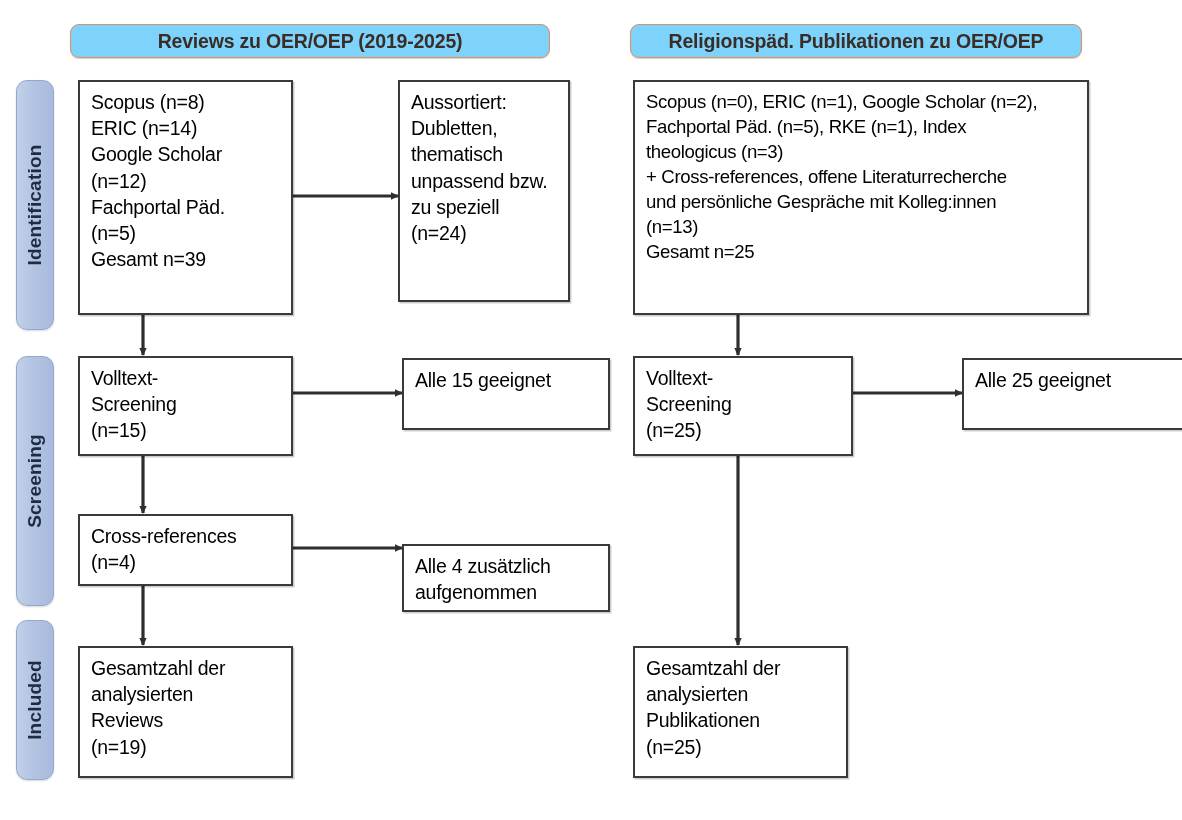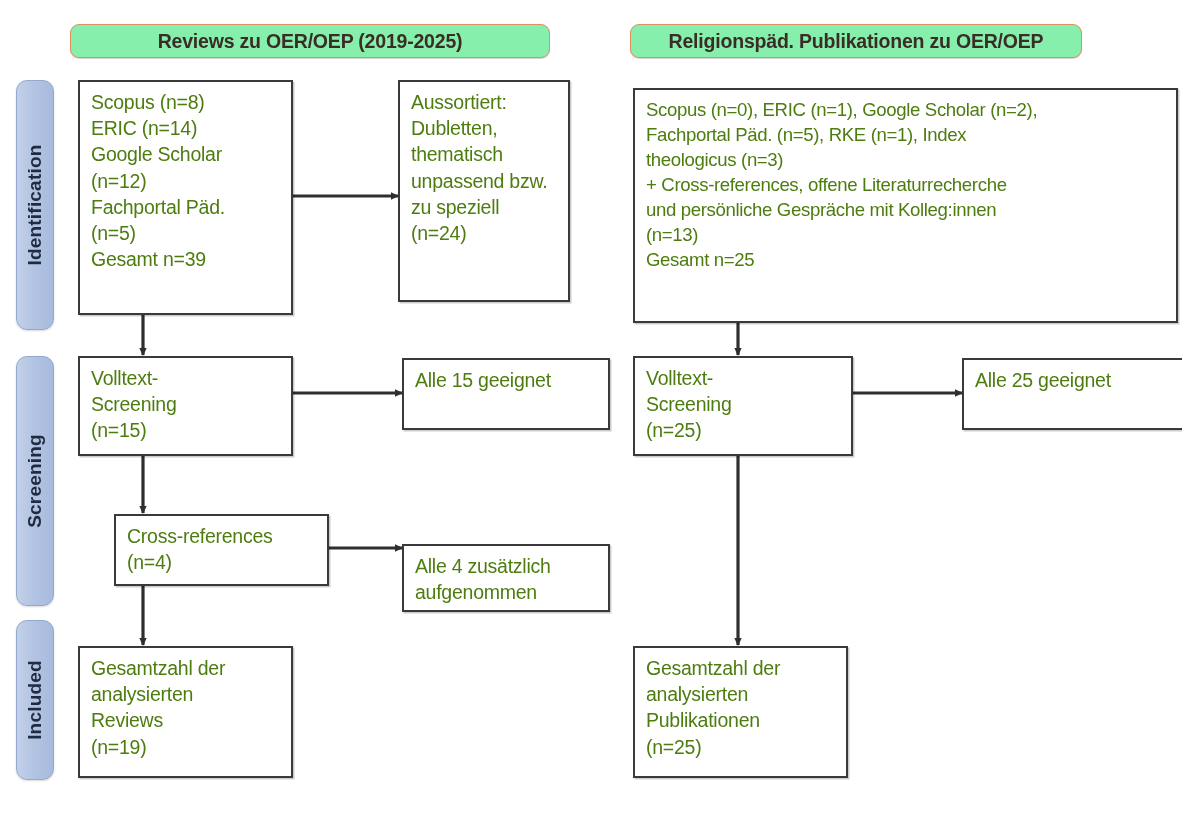--- a/index.html
+++ b/index.html
@@ -13,21 +13,21 @@
     width: 1182px;
     height: 820px;
     background: #ffffff;
     font-family: "Liberation Sans", "DejaVu Sans", sans-serif;
     overflow: hidden;
   }
 
   
   .col-header {
     position: absolute;
-    background: #86efac;
+    background: #7dd3fc;
     border: 1px solid #E09060;
     border-radius: 9px;
     color: #3a2d26;
     font-weight: bold;
     font-size: 19.5px;
     letter-spacing: -0.2px;
     display: flex;
     align-items: center;
     justify-content: center;
     text-align: center;
@@ -57,21 +57,21 @@
     letter-spacing: 0.2px;
   }
 
   
   .flow-box {
     position: absolute;
     background: #ffffff;
     border: 2.5px solid #3a3a3a;
     box-sizing: border-box;
     padding: 7px 9px 6px 11px;
-    color: #4d7c0f;
+    color: #000000;
     font-size: 19.5px;
     line-height: 1.345;
     letter-spacing: -0.25px;
     white-space: pre-line;
     box-shadow: 1.5px 1.5px 0 rgba(0,0,0,0.20);
   }
   .flow-box.small-text {
     font-size: 18.6px;
     letter-spacing: -0.35px;
   }
@@ -147,32 +147,32 @@
 unpassend bzw.
 zu speziell
 (n=24)</div>
 
   <div class="flow-box" style="left:78px; top:356px; width:215px; height:100px;">Volltext-
 Screening
 (n=15)</div>
 
   <div class="flow-box" style="left:402px; top:358px; width:208px; height:72px;">Alle 15 geeignet</div>
 
-  <div class="flow-box" style="left:78px; top:514px; width:215px; height:72px;margin-left:36px;">Cross-references
+  <div class="flow-box" style="left:78px; top:514px; width:215px; height:72px;">Cross-references
 (n=4)</div>
 
   <div class="flow-box" style="left:402px; top:514px; width:208px; height:68px;margin-top:30px;">Alle 4 zusätzlich
 aufgenommen</div>
 
   <div class="flow-box" style="left:78px; top:646px; width:215px; height:132px;">Gesamtzahl der
 analysierten
 Reviews
 (n=19)</div>
 
-  <div class="flow-box small-text" style="left:633px; top:80px; width:545px; height:235px;margin-top:8px;">Scopus (n=0), ERIC (n=1), Google Scholar (n=2),
+  <div class="flow-box small-text" style="left:633px; top:80px; width:456px; height:235px;">Scopus (n=0), ERIC (n=1), Google Scholar (n=2),
 Fachportal Päd. (n=5), RKE (n=1), Index
 theologicus (n=3)
 + Cross-references, offene Literaturrecherche
 und persönliche Gespräche mit Kolleg:innen
 (n=13)
 Gesamt n=25</div>
 
   <div class="flow-box" style="left:633px; top:356px; width:220px; height:100px;">Volltext-
 Screening
 (n=25)</div>

